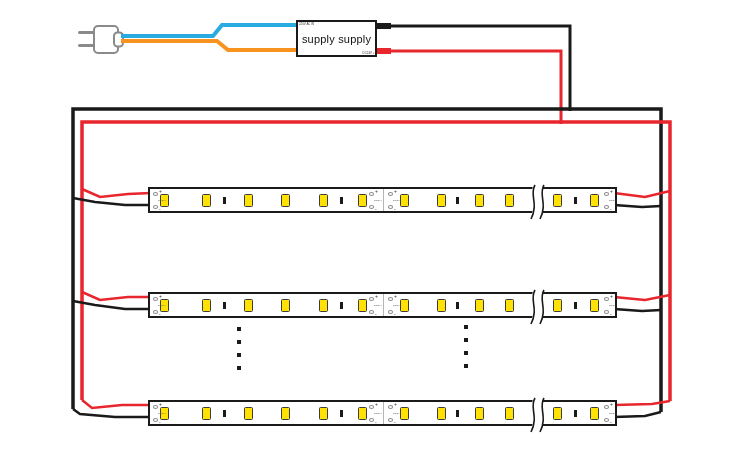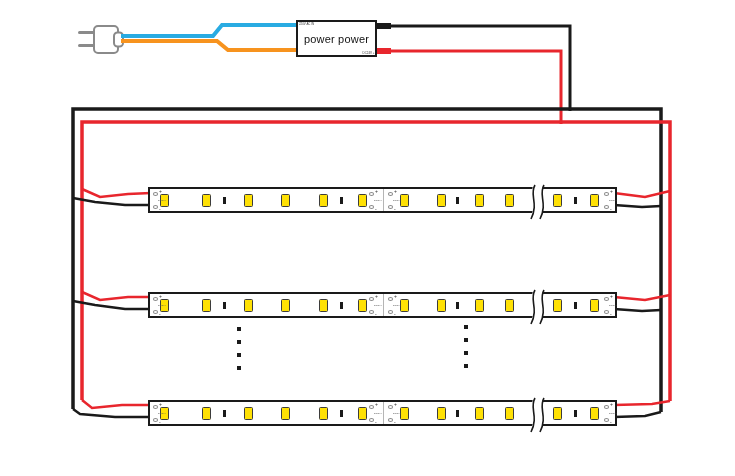--- a/index.html
+++ b/index.html
@@ -99,21 +99,21 @@
       <rect x="237" y="366" width="4" height="4"></rect>
       <rect x="464" y="325" width="4" height="4"></rect>
       <rect x="464" y="338" width="4" height="4"></rect>
       <rect x="464" y="351" width="4" height="4"></rect>
       <rect x="464" y="364" width="4" height="4"></rect>
     </g>
   </svg>
 
   <div class="psu">
     <span class="psu-tiny psu-in">220V AC IN</span>
-    <span class="psu-label">power power</span>
+    <span class="psu-label">supply supply</span>
     <span class="psu-tiny psu-out">DC24V +</span>
   </div>
 
   <div id="strips">
       <div class="strip-row" style="top: 187px;">
         <div class="led" style="left: 10px;"></div>
         <div class="led" style="left: 52px;"></div>
         <div class="led" style="left: 94px;"></div>
         <div class="led" style="left: 131px;"></div>
         <div class="led" style="left: 169px;"></div>

